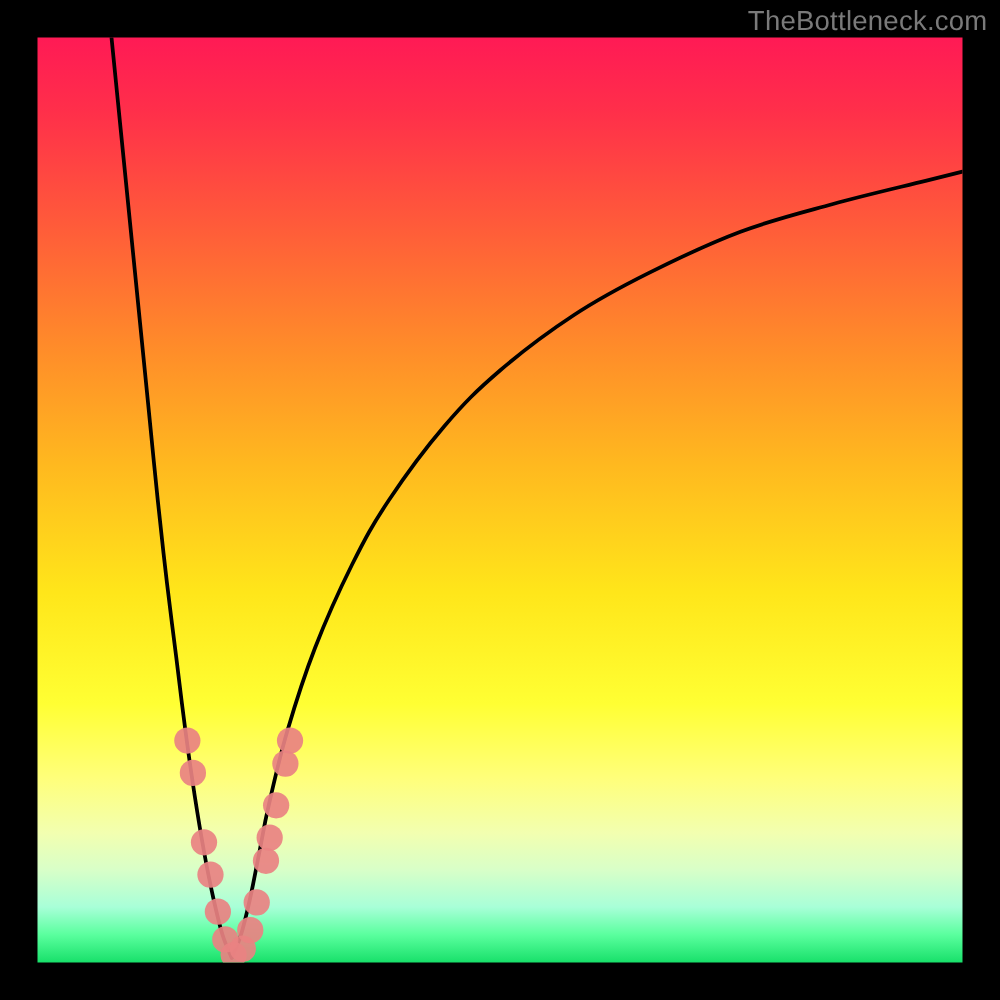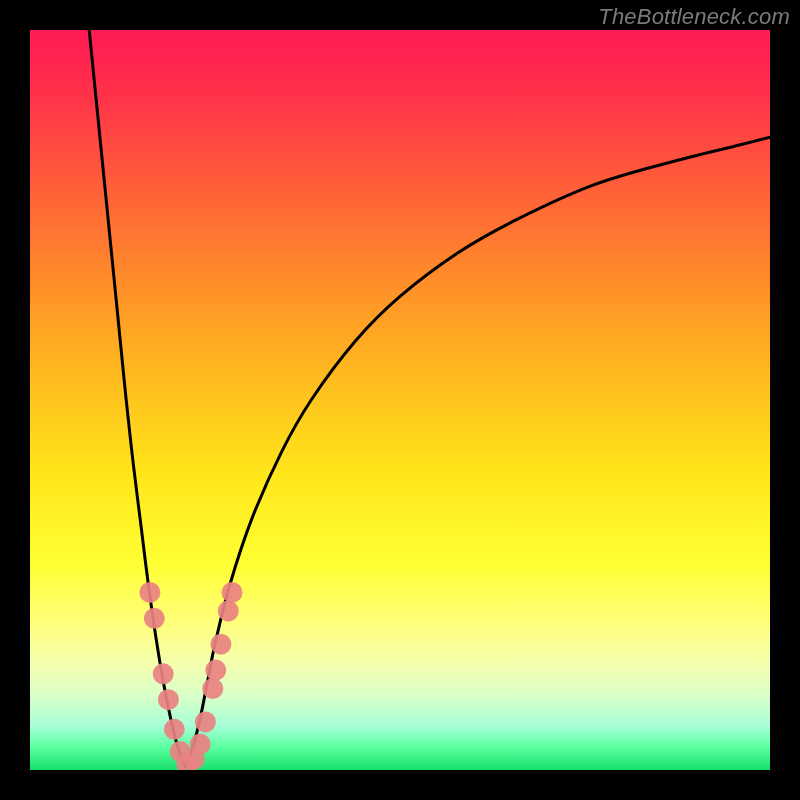--- a/index.html
+++ b/index.html
@@ -50,21 +50,20 @@
     height: 740px;
   }
   .watermark {
     position: absolute;
     top: 4px;
     right: 10px;
     color: #7a7a7a;
     font-size: 22px;
     font-weight: 500;
     letter-spacing: 0.2px;
-    font-style: italic;
   }
 </style>
 </head>
 <body>
 
 <div class="frame">
   <div class="plot">
     <svg class="curve" viewBox="0 0 740 740" preserveAspectRatio="none">
       <g id="curve-group">
           <path d="M 59.2 0 C 60.532000000000004 13.32, 63.93599999999999 47.36, 66.6 74 C 69.264 100.64, 71.336 121.36, 74 148 C 76.664 174.64, 78.736 195.36, 81.4 222 C 84.06400000000001 248.64, 86.136 269.36, 88.8 296 C 91.464 322.64, 93.536 344.692, 96.2 370 C 98.864 395.308, 100.936 413.956, 103.60000000000001 436.6 C 106.26400000000001 459.244, 108.336 474.48799999999994, 111 495.79999999999995 C 113.664 517.112, 115.736 535.02, 118.4 555 C 121.06400000000001 574.98, 123.13600000000001 589.4839999999999, 125.80000000000001 606.8 C 128.464 624.116, 130.536 636.548, 133.2 651.2 C 135.86399999999998 665.8520000000001, 137.93599999999998 676.2120000000001, 140.6 688.2 C 143.264 700.188, 145.33599999999998 709.1419999999999, 148 717.8 C 150.66400000000002 726.458, 154.068 732.9699999999999, 155.4 736.3" fill="none" stroke="#000000" stroke-width="3" stroke-linecap="round"></path>

